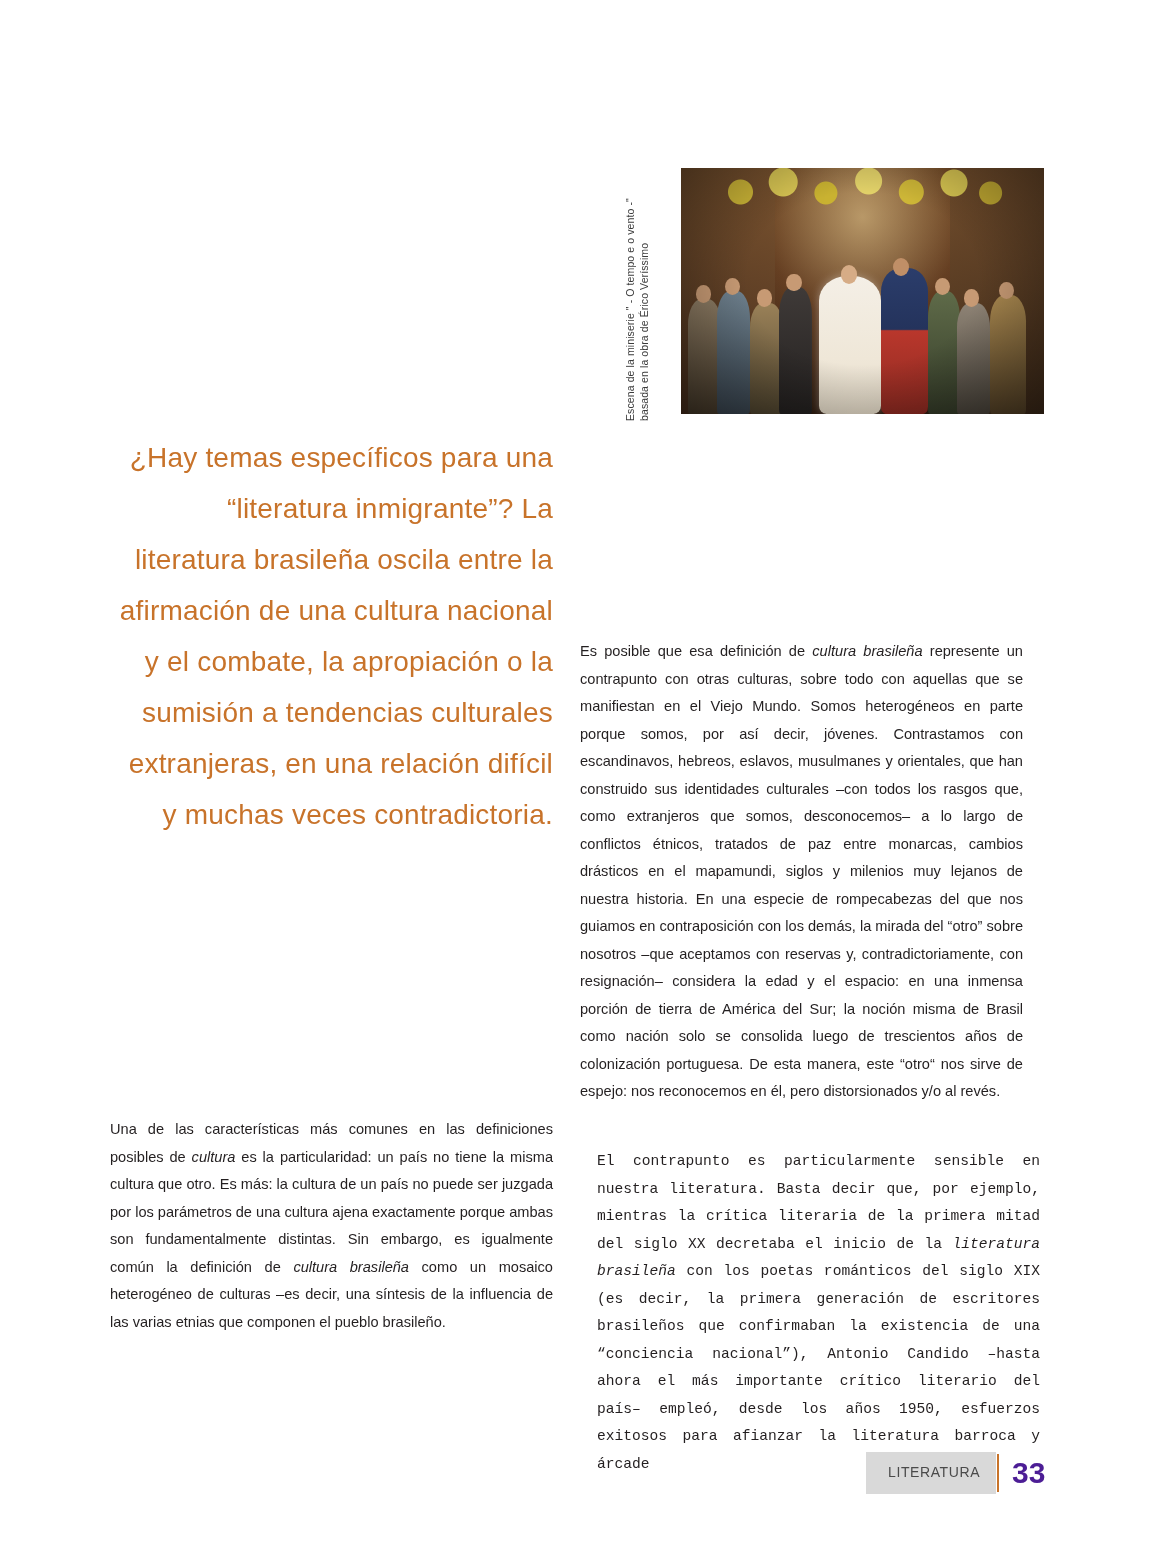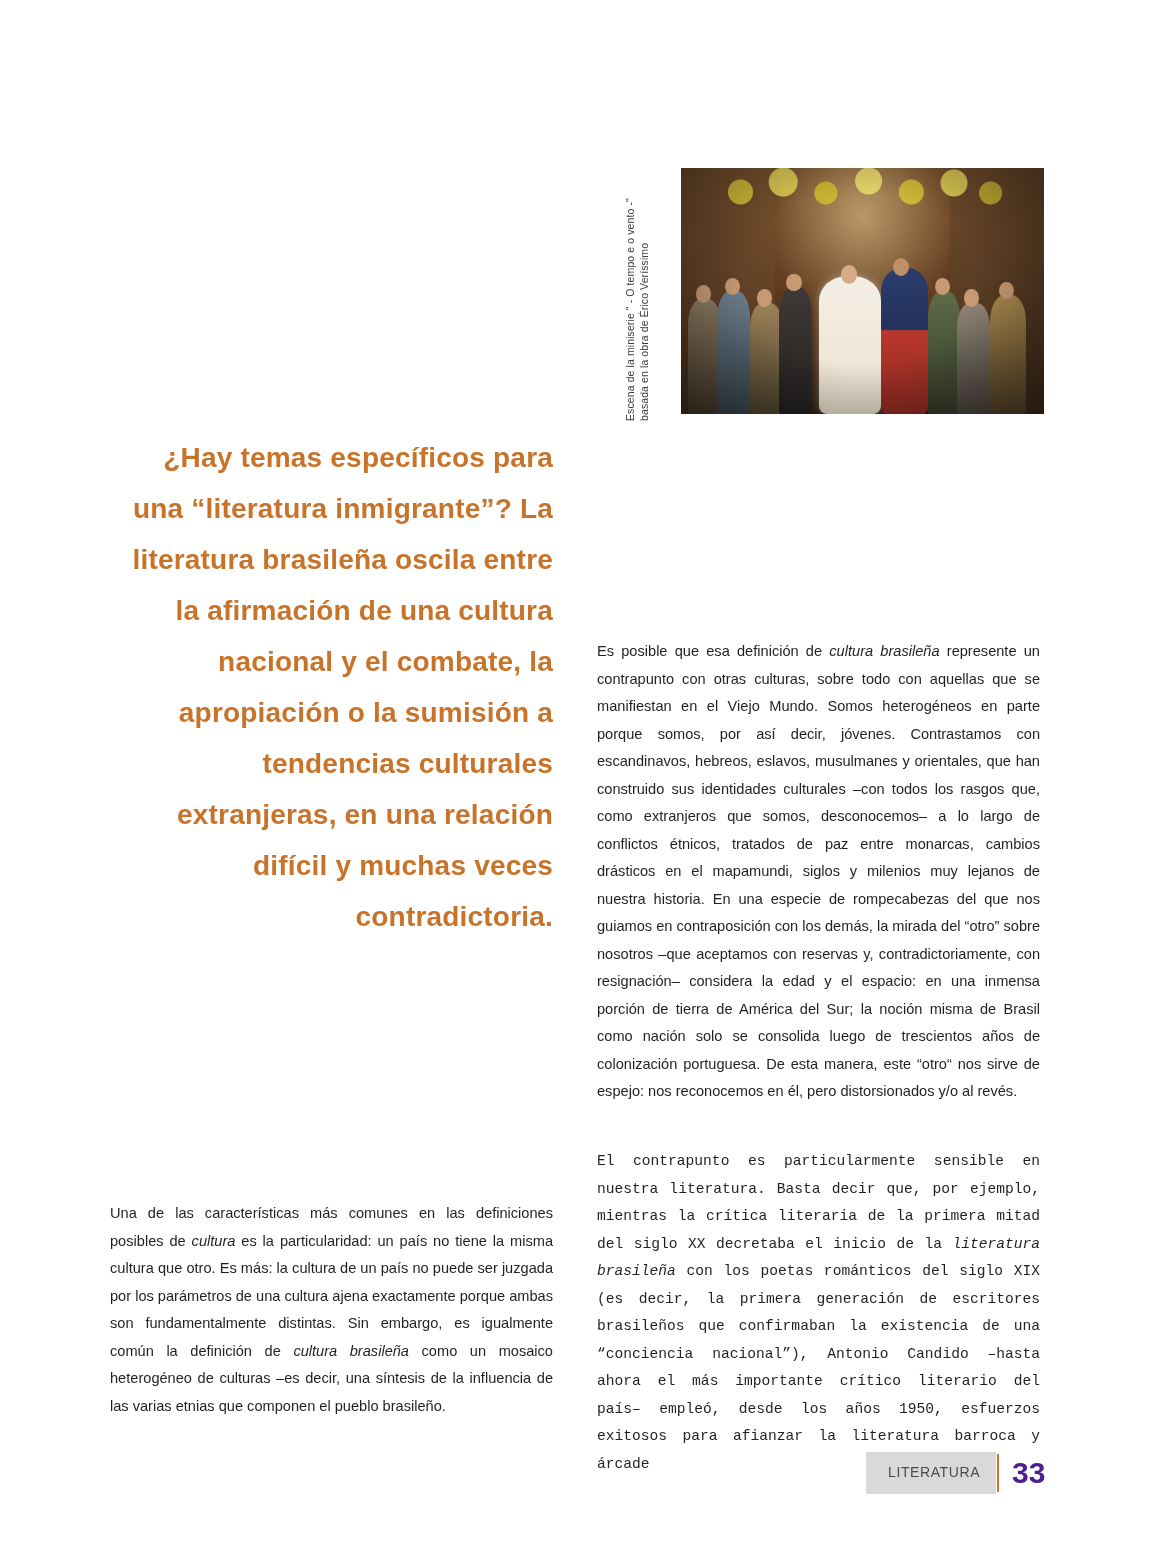--- a/index.html
+++ b/index.html
@@ -126,39 +126,39 @@
   #pullquote {
     position: absolute;
     left: 110px;
     top: 432px;
     width: 443px;
     text-align: right;
     color: #c8732a;
     font-size: 28px;
     line-height: 51px;
     font-family: "Liberation Sans", sans-serif;
-    font-weight: 700;
+    font-weight: 400;
     letter-spacing: 0.2px;
   }
 
   
   .col {
     position: absolute;
     width: 443px;
     font-size: 14.6px;
     line-height: 27.5px;
     text-align: justify;
     color: #231f20;
   }
   #col-left-bottom {
     left: 110px;
-    top: 1200px;
+    top: 1116px;
   }
   #col-right-top {
-    left: 597px;
+    left: 580px;
     top: 638px;
   }
   #col-right-bottom {
     left: 597px;
     top: 1148px;
     font-family: Liberation Mono, monospace;
   }
   .col p {
     margin: 0 0 18px 0;
   }

